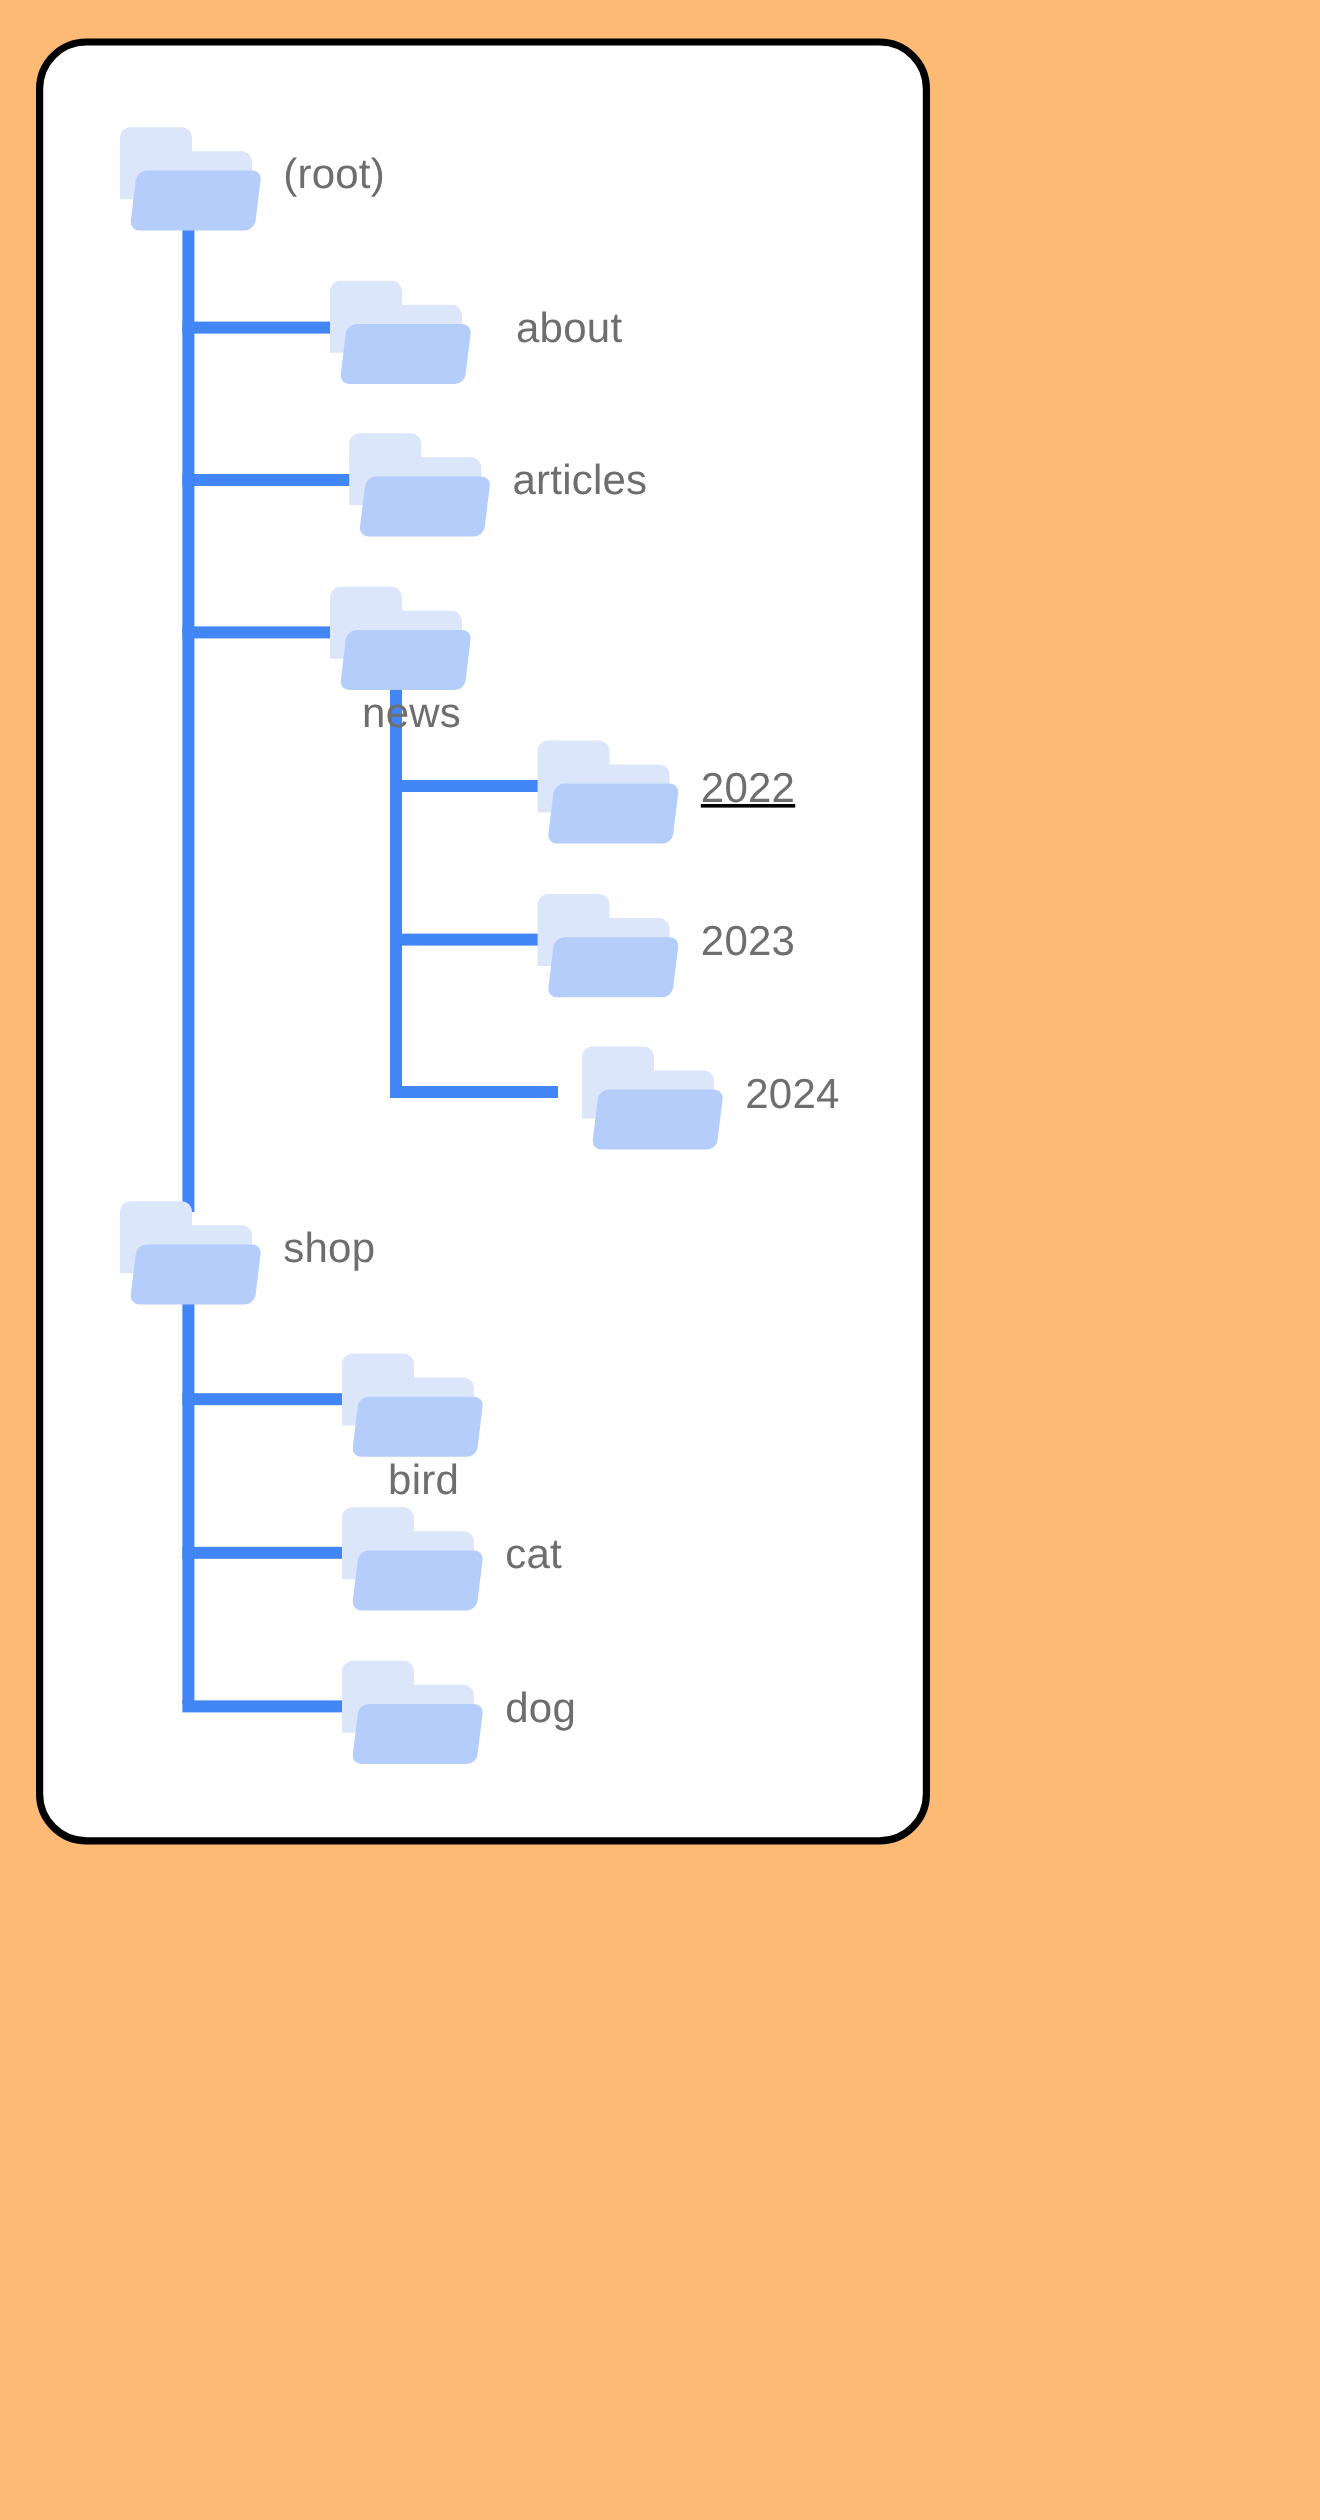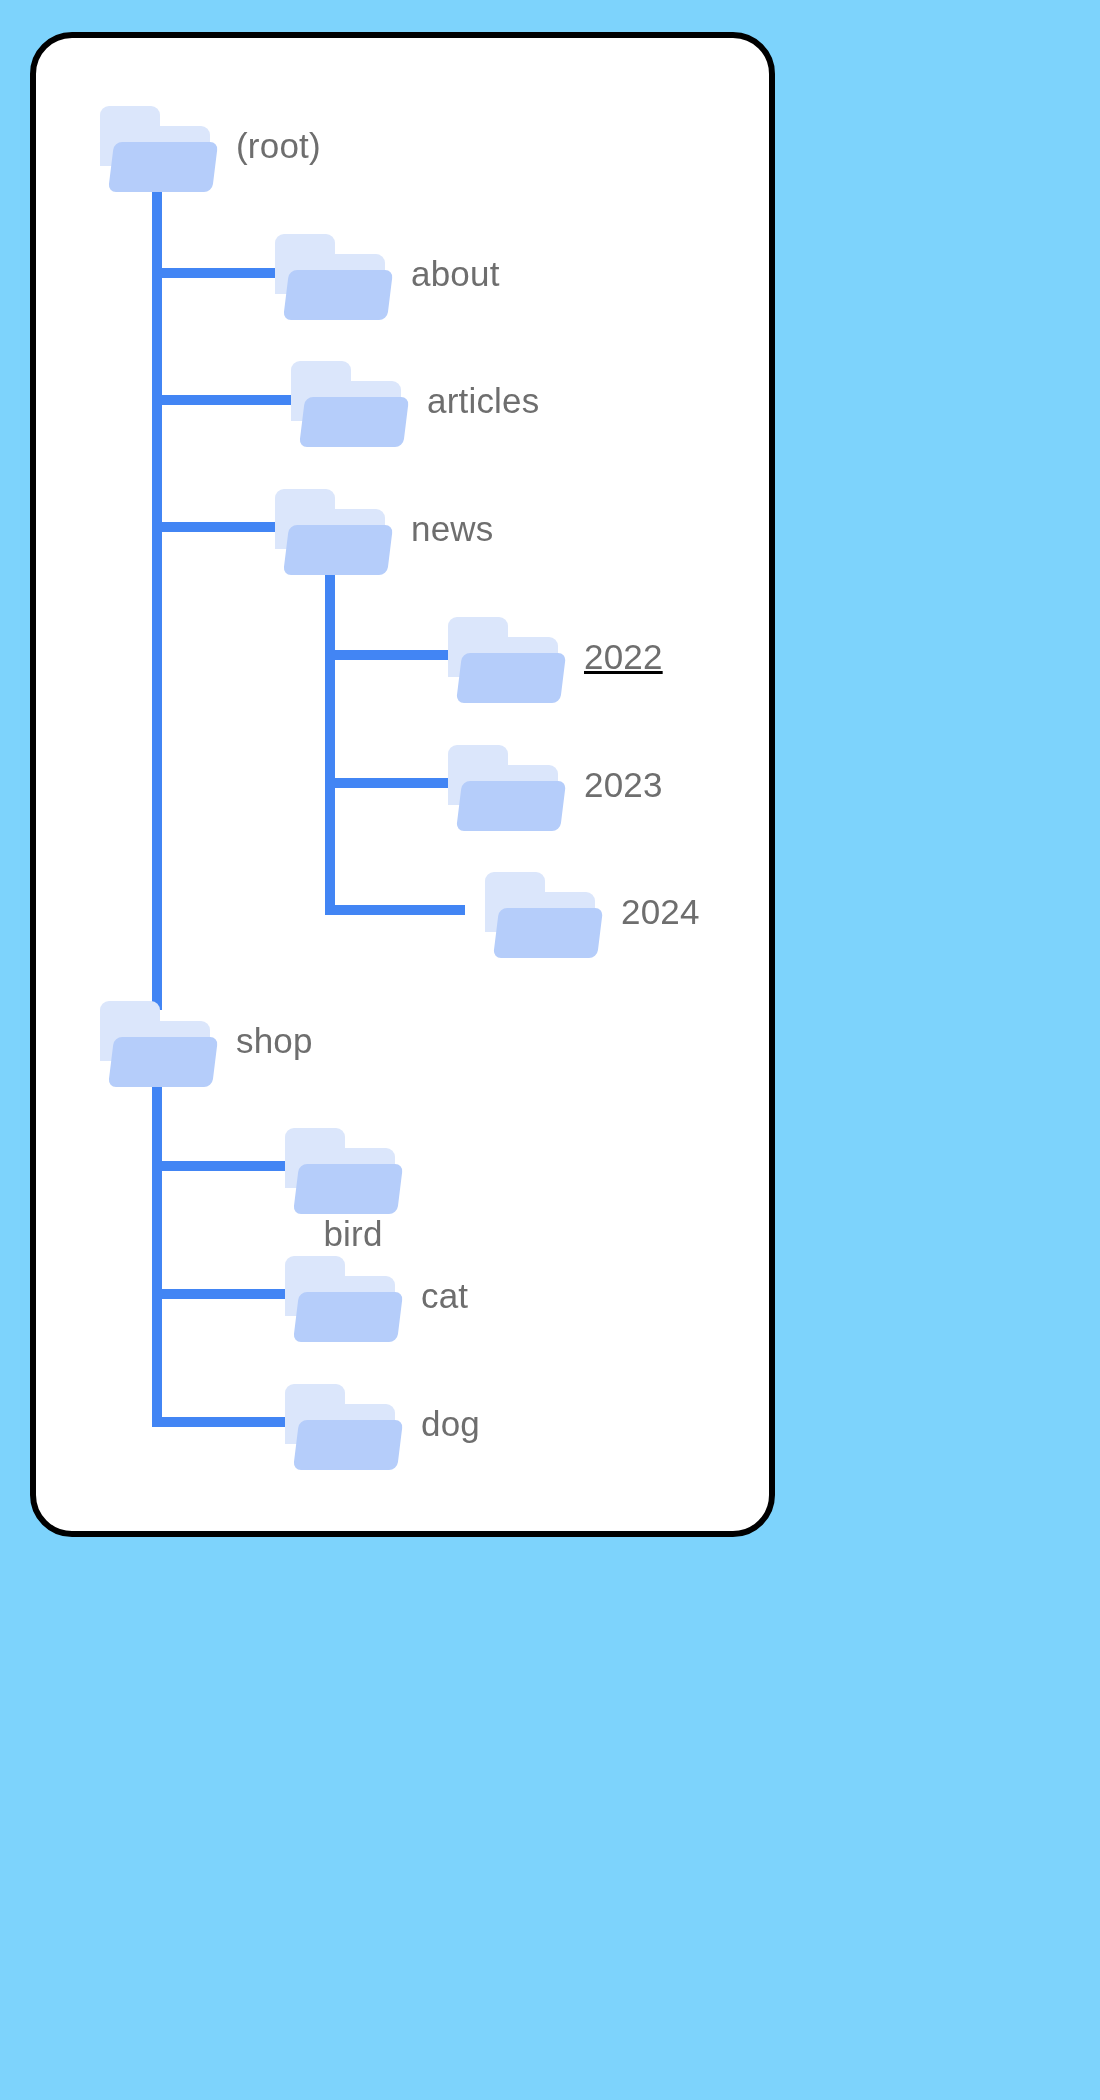--- a/index.html
+++ b/index.html
@@ -1,18 +1,18 @@
 <!DOCTYPE html>
 <html><head>
 <meta charset="utf-8">
 <style>
   html,body{margin:0;padding:0;background:#ffffff;}
   body{width:1100px;height:2100px;font-family:"Liberation Sans",sans-serif;}
 
-  #stage{position:relative;width:1100px;height:2100px;overflow:hidden;background:#7dd3fc;}
+  #stage{position:relative;width:1100px;height:2100px;overflow:hidden;background:#fdba74;}
 
   
   #card{
     position:absolute;
     left:30px; top:32px;
     width:745px; height:1505px;
     border:6px solid #000000;
     border-radius:42px;
     background:#ffffff;
     box-sizing:border-box;
@@ -82,39 +82,39 @@
 
     <div class="node" style="left:100px; top:100px;">
       <span class="folder">
         <span class="back"></span>
           <span class="mid"></span>
           <span class="front"></span>
       </span>
       <span class="label">(root)</span>
     </div>
 
-    <div class="node" style="left:275px; top:228px;">
+    <div class="node" style="left:275px; top:228px;gap:19px;">
       <span class="folder">
         <span class="back"></span>
           <span class="mid"></span>
           <span class="front"></span>
       </span>
       <span class="label">about</span>
     </div>
 
     <div class="node" style="left:275px; top:355px;margin-left:16px;">
       <span class="folder">
         <span class="back"></span>
           <span class="mid"></span>
           <span class="front"></span>
       </span>
       <span class="label">articles</span>
     </div>
 
-    <div class="node" style="left:275px; top:483px;">
+    <div class="node" style="left:275px; top:483px;flex-direction:column;">
       <span class="folder">
         <span class="back"></span>
           <span class="mid"></span>
           <span class="front"></span>
       </span>
       <span class="label">news</span>
     </div>
 
     <div class="node" style="left:448px; top:611px;text-decoration:underline;">
       <span class="folder">

